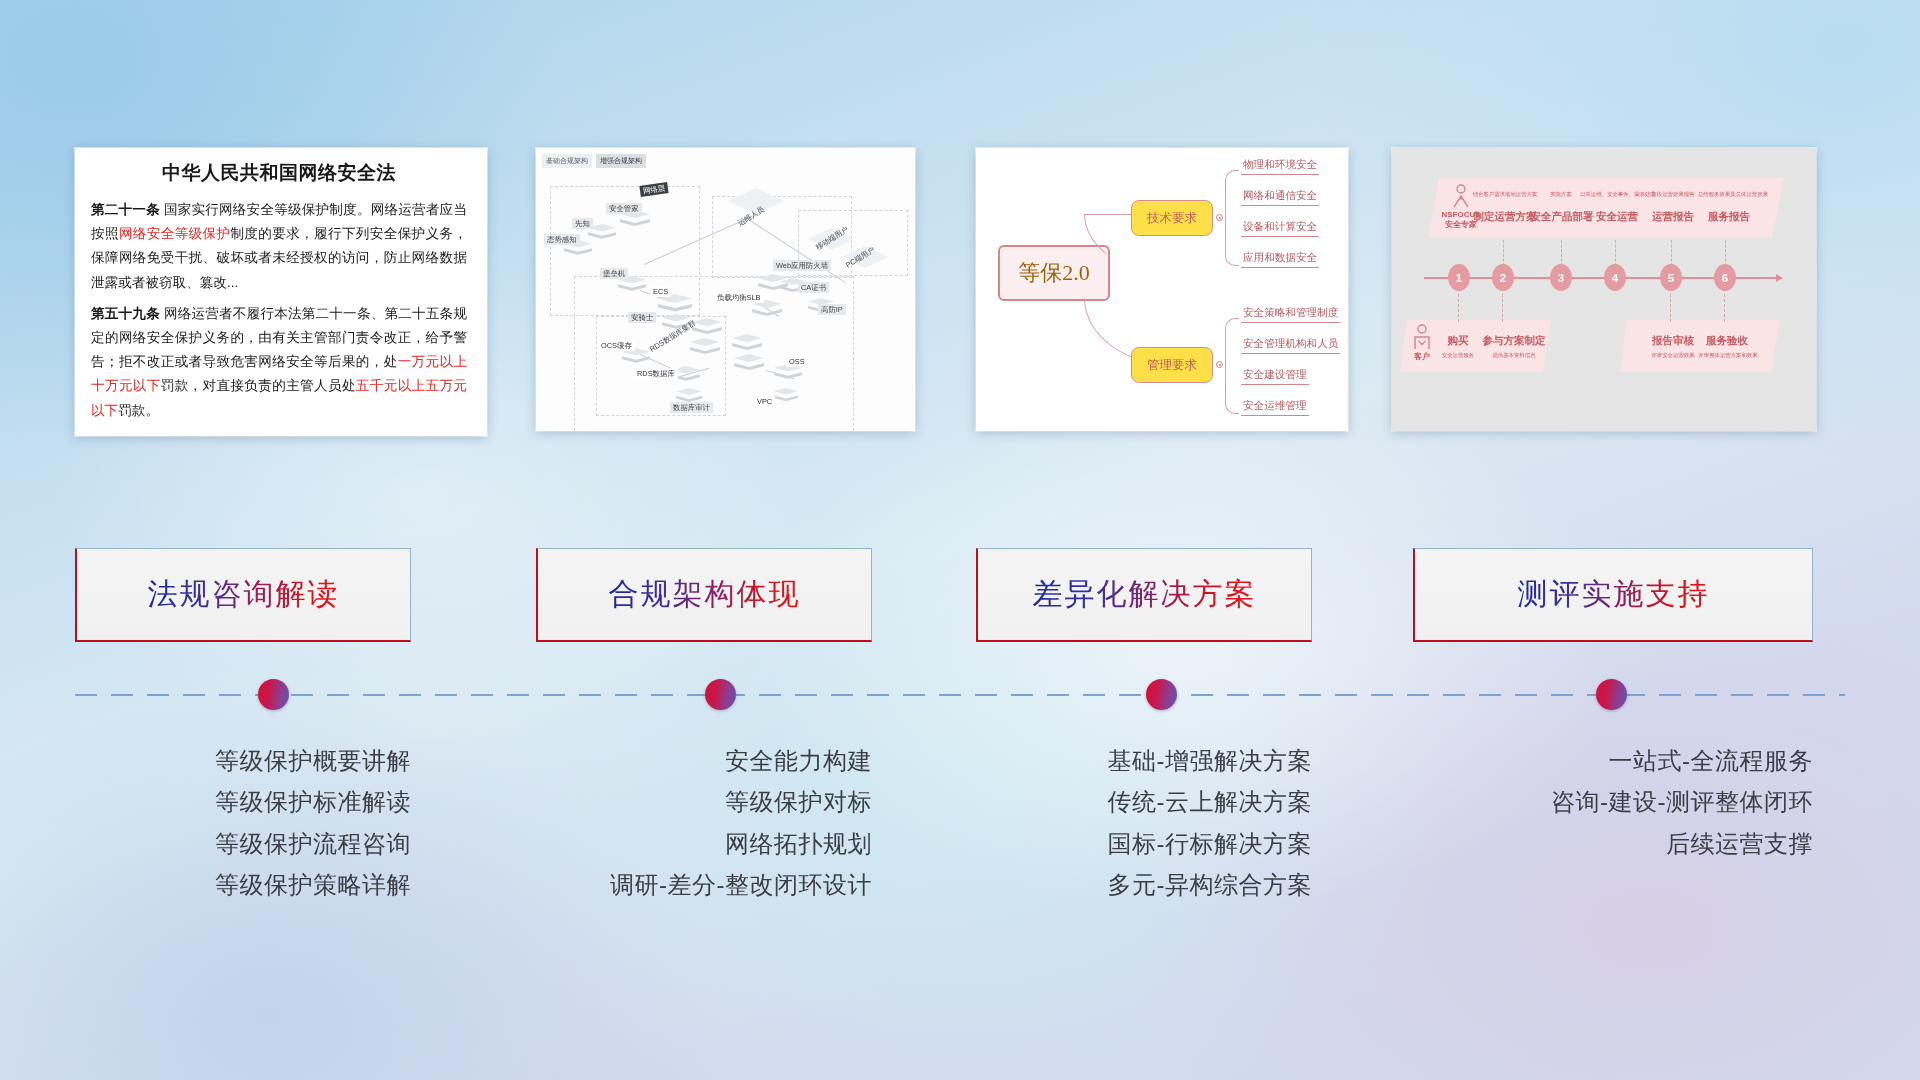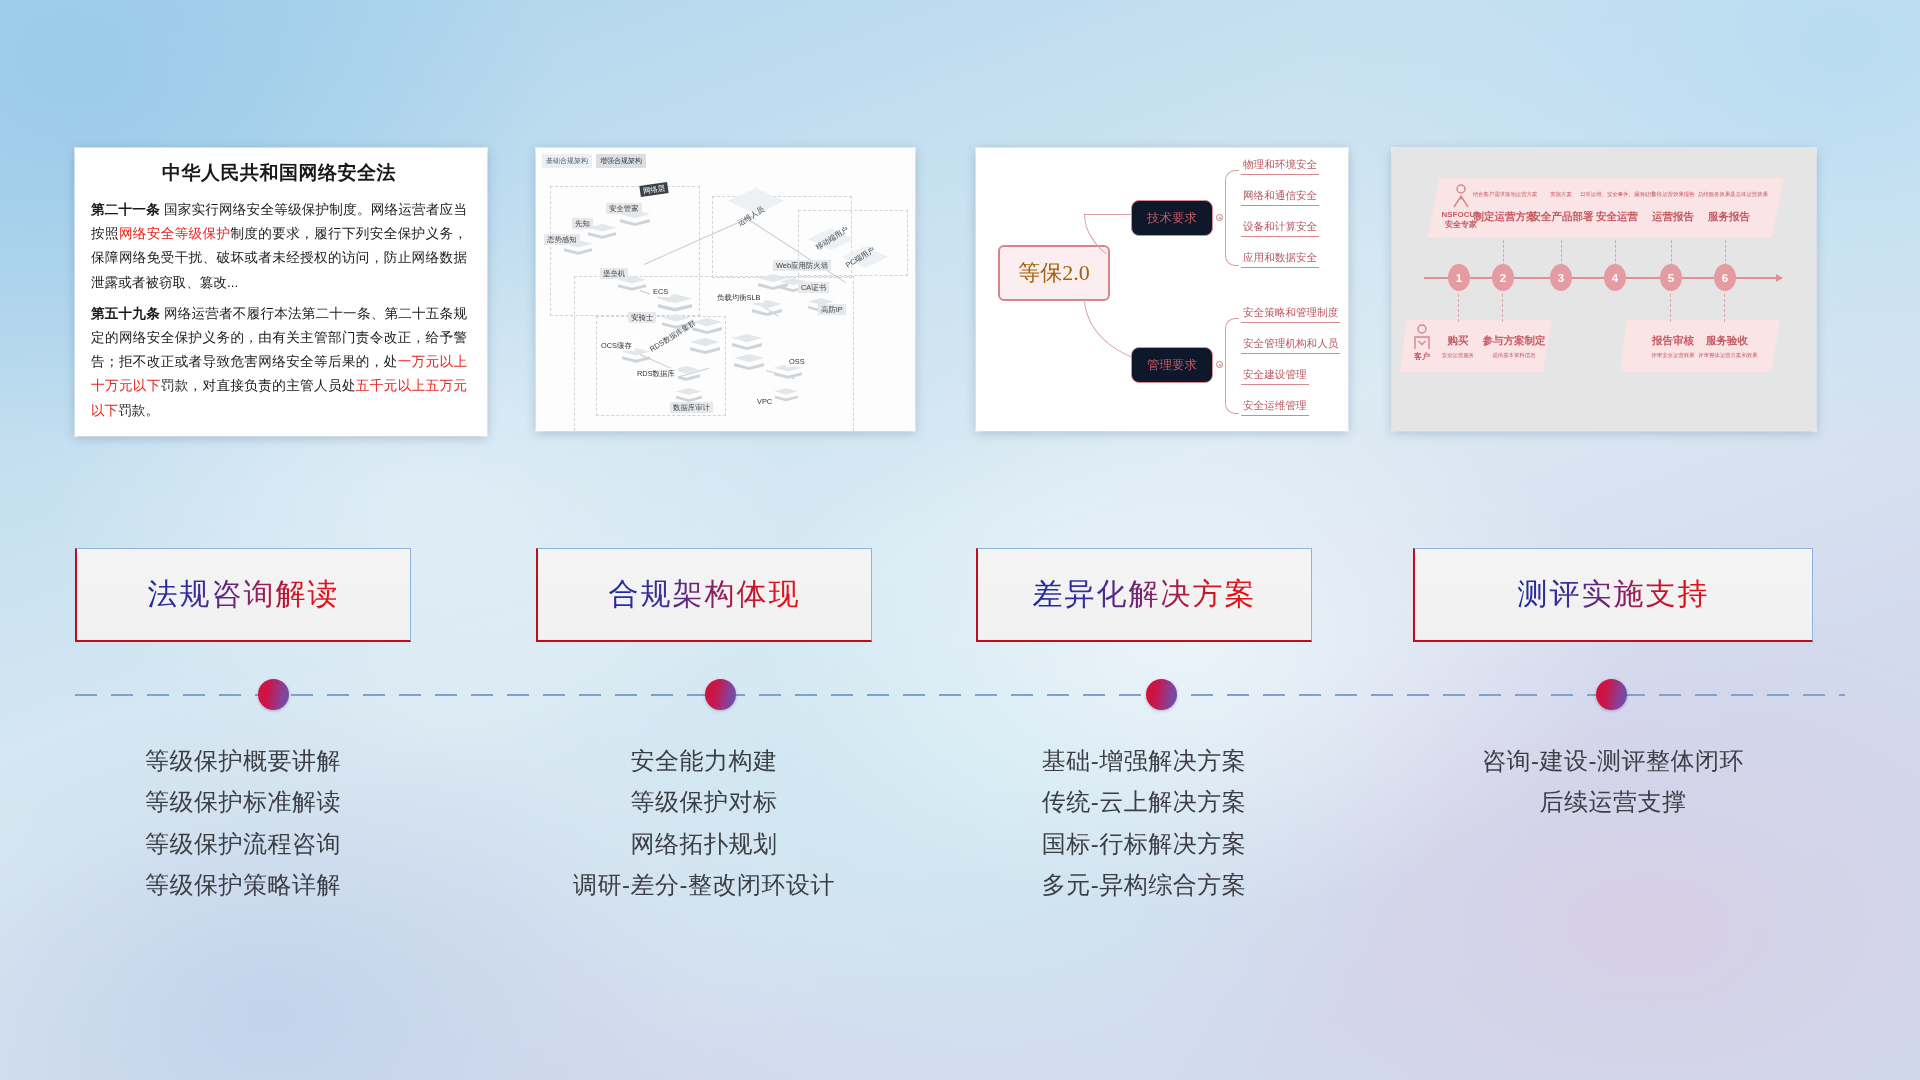--- a/index.html
+++ b/index.html
@@ -74,21 +74,21 @@
   
   .mind{position:relative;width:100%;height:100%;background:#fff;}
   .mm-root{
     position:absolute;left:22px;top:97px;width:112px;height:56px;
     border:2.2px solid #d4878a;border-radius:6px;background:#fbeef0;
     display:flex;align-items:center;justify-content:center;
     font-size:22px;color:#a16207;font-family:"Liberation Serif","DejaVu Serif",serif;
   }
   .mm-mid{
     position:absolute;width:82px;height:36px;border:1.6px solid #d98d90;
-    border-radius:8px;background:#0f172a;display:flex;align-items:center;justify-content:center;
+    border-radius:8px;background:#fde047;display:flex;align-items:center;justify-content:center;
     font-size:12.5px;color:#c2585f;font-family:"Liberation Serif","DejaVu Serif",serif;
   }
   .mm-mid.tech{left:155px;top:52px;}
   .mm-mid.mgmt{left:155px;top:199px;}
   .mm-leaf{
     position:absolute;font-size:10.6px;color:#b8565d;white-space:nowrap;
     font-family:"Liberation Serif","DejaVu Serif",serif;
     border-bottom:1.8px solid #d4878a;padding:0 2px 2px 2px;
   }
   .mm-curve{position:absolute;border:1.4px solid #d9a0a3;border-radius:50%;}
@@ -141,21 +141,21 @@
 
   
   .tl{position:absolute;left:75px;top:694px;width:1770px;height:2px;
       background:repeating-linear-gradient(90deg,#7da2cf 0 22px,transparent 22px 36px);}
   .tl-dot{position:absolute;width:31px;height:31px;border-radius:50%;top:679px;
     background:linear-gradient(100deg,#d31036 0%,#c9164a 34%,#8a3f94 72%,#5d57b0 100%);
     box-shadow:0 1px 3px rgba(70,60,120,.35);}
 
   
   .cols{position:absolute;left:0;top:740px;width:1920px;}
-  .col{position:absolute;top:0;text-align:center;}
+  .col{position:absolute;top:0;text-align:right;}
   .col .li{font-size:24px;color:#3b3f45;line-height:1.72;white-space:nowrap;letter-spacing:.5px;}
   .col.k1{left:75px;  width:336px;}
   .col.k2{left:536px; width:336px;}
   .col.k3{left:976px; width:336px;}
   .col.k4{left:1413px;width:400px;}
 </style>
 </head>
 <body>
 
 <div id="bg-base"></div>
@@ -450,18 +450,19 @@
       <div class="li">网络拓扑规划</div>
       <div class="li">调研-差分-整改闭环设计</div>
     </div>
     <div class="col k3">
       <div class="li">基础-增强解决方案</div>
       <div class="li">传统-云上解决方案</div>
       <div class="li">国标-行标解决方案</div>
       <div class="li">多元-异构综合方案</div>
     </div>
     <div class="col k4">
+      <div class="li">一站式-全流程服务</div>
       <div class="li">咨询-建设-测评整体闭环</div>
       <div class="li">后续运营支撑</div>
     </div>
   </div>
 
 </div>
 
 </body></html>

